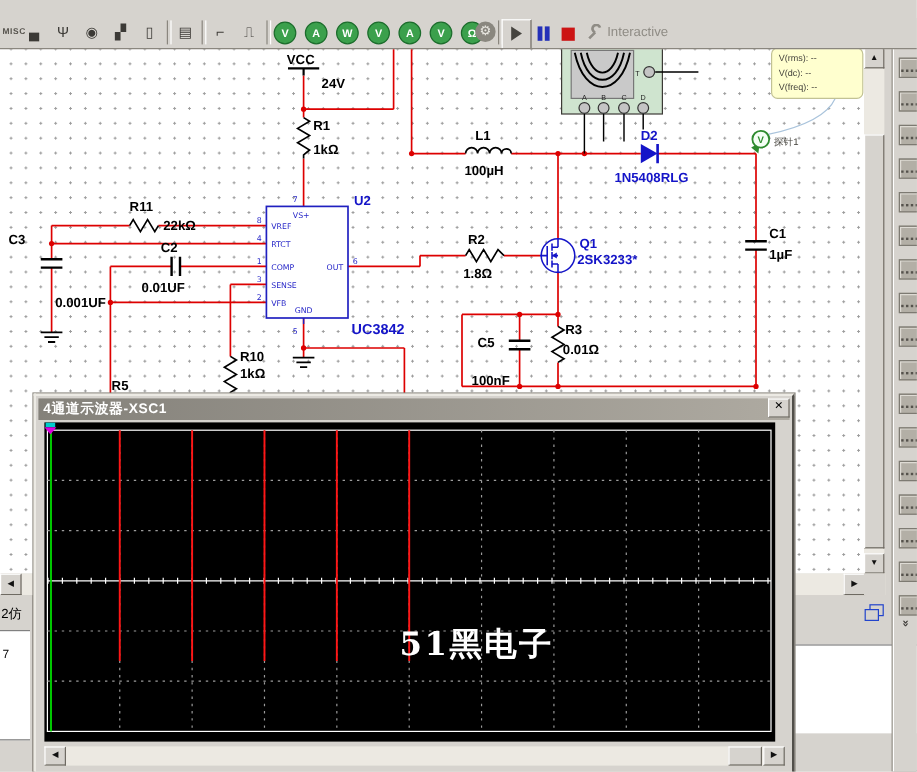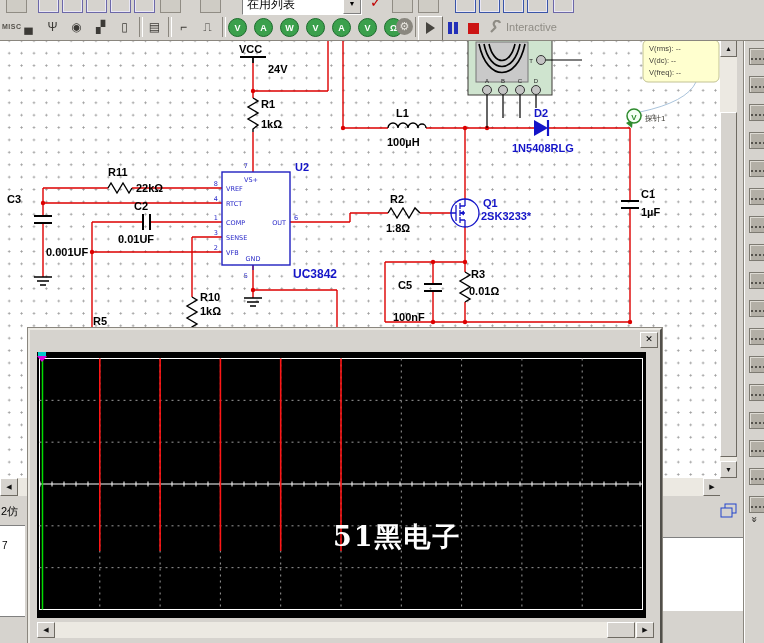--- a/index.html
+++ b/index.html
@@ -86,42 +86,20 @@
                border:1px solid;border-color:#fff #6e6a62 #6e6a62 #fff;
                font:bold 9px "DejaVu Sans",sans-serif;color:#000;text-align:center;line-height:13px;}
   .scope-display{position:absolute;left:7px;top:22px;width:609px;height:266px;background:#000;}
   .scope-hsb{position:absolute;left:7px;top:292px;width:616px;height:16px;background:#ece9e2;}
 </style>
 </head>
 <body>
 
 <div id="root">
 
-  <div class="tb1">
-    <div class="fragplain" style="left:6px"></div>
-    <div class="fragbox" style="left:38px"></div>
-    <div class="fragbox" style="left:62px"></div>
-    <div class="fragbox" style="left:86px"></div>
-    <div class="fragbox" style="left:110px"></div>
-    <div class="fragbox" style="left:134px"></div>
-    <div class="fragplain" style="left:160px"></div>
-    <div class="fragplain" style="left:200px"></div>
-    <div class="combo" style="left:242px;width:118px">
-      <span class="txt">在用列表</span>
-      <span class="drop">▼</span>
-    </div>
-    <span class="redcheck" style="left:370px">✓</span>
-    <div class="fragplain" style="left:392px"></div>
-    <div class="fragplain" style="left:418px"></div>
-    <div class="fragbox" style="left:455px;border-color:#3a55a8"></div>
-    <div class="fragbox" style="left:479px;border-color:#3a55a8"></div>
-    <div class="fragbox" style="left:503px;border-color:#3a55a8"></div>
-    <div class="fragbox" style="left:527px;border-color:#3a55a8"></div>
-    <div class="fragbox" style="left:553px"></div>
-  </div>
 
   <div class="tb2">
     <span class="misc">MISC</span>
     <div class="tbtn" style="left:18px">▄</div>
     <div class="tbtn" style="left:42px">Ψ</div>
     <div class="tbtn" style="left:66px">◉</div>
     <div class="tbtn" style="left:90px">▞</div>
     <div class="tbtn" style="left:114px">▯</div>
     <div class="sep" style="left:139px"></div>
     <div class="tbtn" style="left:144px">▤</div>
@@ -400,20 +378,23 @@
     <div class="rico" style="top:428px">
         <i></i>
       </div>
     <div class="rico" style="top:456px">
         <i></i>
       </div>
     <div class="chev" style="top:474px">»</div>
   </div>
 
   <div class="scope">
+    <div class="scope-title">
+      <span>4通道示波器-XSC1</span>
+    </div>
     <div class="scope-close">✕</div>
     <div class="scope-display">
       <svg id="scope-plot" width="609" height="266">
         <rect x="2.5" y="6.5" width="603" height="251" fill="none" stroke="#ffffff" stroke-width="1"></rect>
         <g id="trace-layer">
             <line x1="62.8" y1="6.5" x2="62.8" y2="257.5" stroke="#9c9c9c" stroke-width="1" stroke-dasharray="2 4"></line>
             <line x1="123.1" y1="6.5" x2="123.1" y2="257.5" stroke="#9c9c9c" stroke-width="1" stroke-dasharray="2 4"></line>
             <line x1="183.4" y1="6.5" x2="183.4" y2="257.5" stroke="#9c9c9c" stroke-width="1" stroke-dasharray="2 4"></line>
             <line x1="243.7" y1="6.5" x2="243.7" y2="257.5" stroke="#9c9c9c" stroke-width="1" stroke-dasharray="2 4"></line>
             <line x1="304" y1="6.5" x2="304" y2="257.5" stroke="#9c9c9c" stroke-width="1" stroke-dasharray="2 4"></line>

